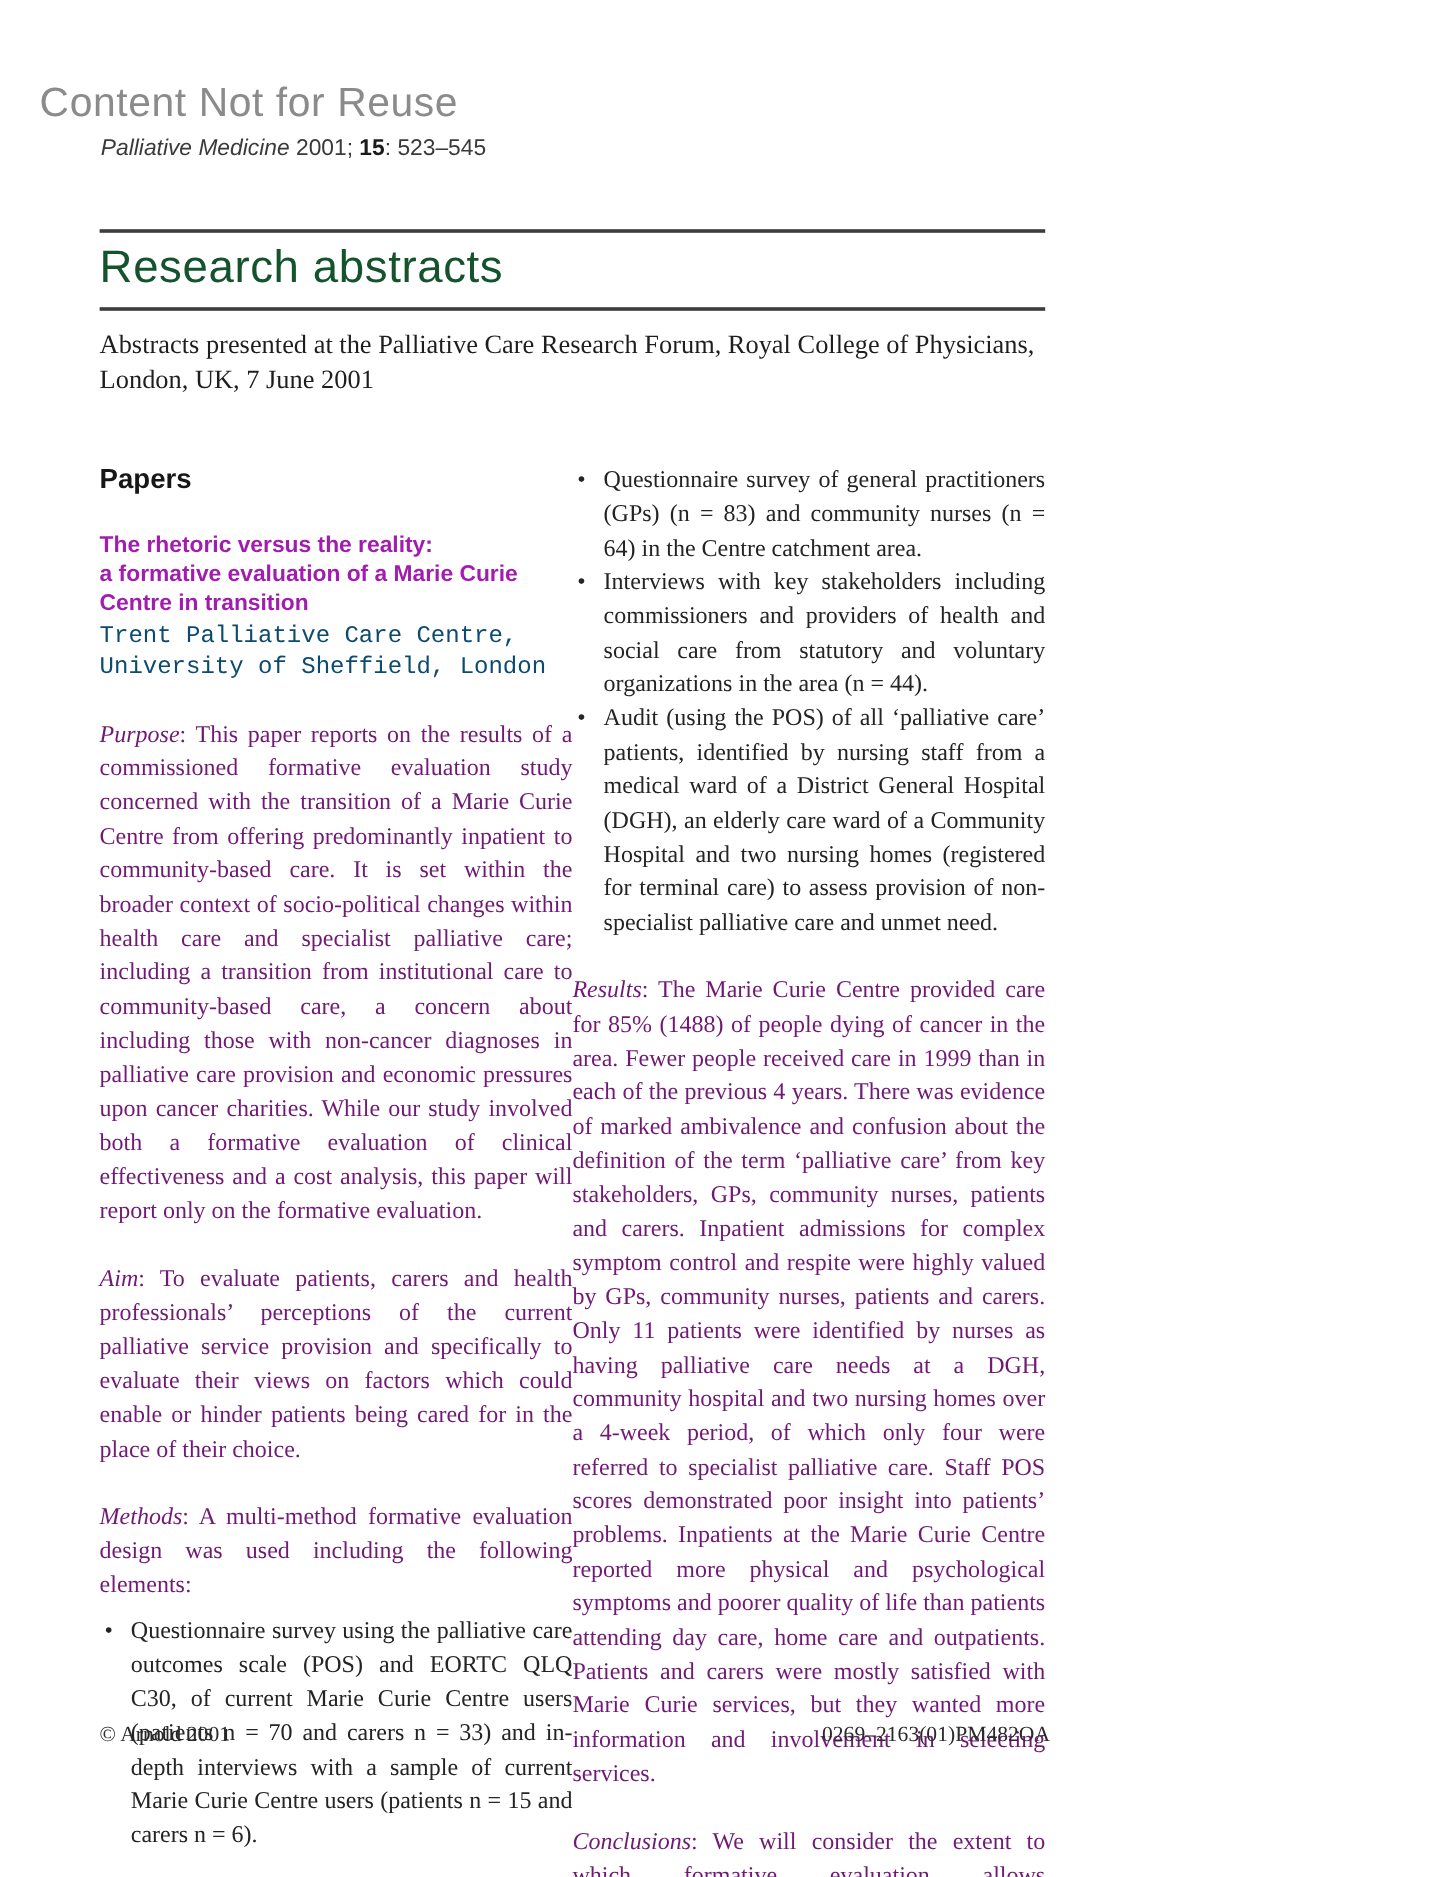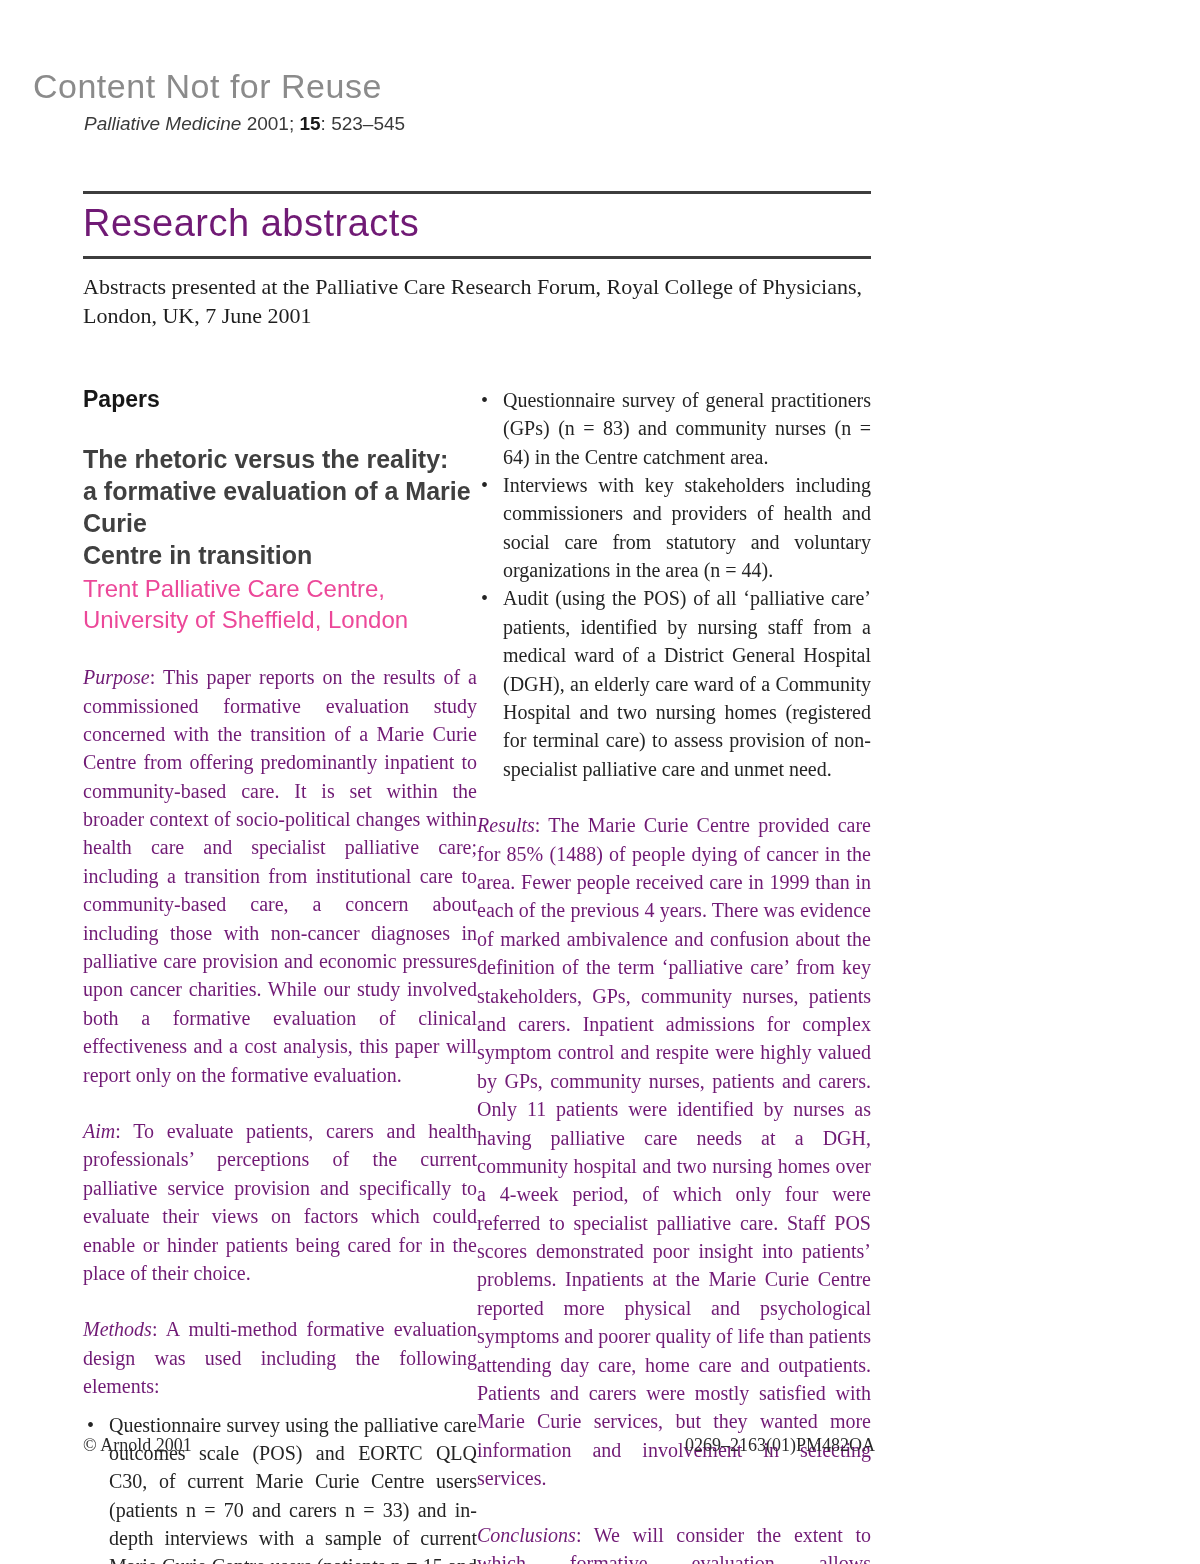--- a/index.html
+++ b/index.html
@@ -48,21 +48,21 @@
   .rule {
     height: 3px;
     background: #3d3d3d;
   }
   .masthead h1 {
     margin: 8px 0 10px 0;
     font-family: "Liberation Sans", sans-serif;
     font-weight: 400;
     font-size: 38px;
     line-height: 1.15;
-    color: #701a75;
+    color: #14532d;
     letter-spacing: 0.5px;
   }
   .subtitle {
     margin: 13px 0 0 0;
     font-family: "Liberation Serif", serif;
     font-size: 22px;
     line-height: 1.32;
     color: #1e1e1e;
   }
 
@@ -78,41 +78,41 @@
   h2.section-heading {
     margin: 0;
     font-family: "Liberation Sans", sans-serif;
     font-size: 23px;
     font-weight: 700;
     color: #171717;
   }
   .article-title {
     margin: 30px 0 0 0;
     font-family: "Liberation Sans", sans-serif;
-    font-size: 25px;
+    font-size: 19px;
     font-weight: 700;
     line-height: 1.28;
-    color: #404040;
+    color: #a21caf;
     white-space: pre-line;
   }
   .authors {
     margin: 38px 0 0 0;
     font-family: "Liberation Sans", sans-serif;
     font-size: 20px;
     line-height: 1.35;
     color: #171717;
   }
   .authors .b { font-weight: 700; }
   .authors .and { font-weight: 400; color: #4c4c4c; }
   .affiliation {
     margin: 2px 0 0 0;
-    font-family: Liberation Sans, sans-serif;
-    font-size: 24px;
+    font-family: Liberation Mono, monospace;
+    font-size: 20px;
     line-height: 1.3;
-    color: #ec4899;
+    color: #0c4a6e;
   }
   .body-para {
     margin: 28px 0 0 0;
     font-family: "Liberation Serif", serif;
     font-size: 20px;
     line-height: 1.42;
     text-align: justify;
     color: #701a75;
   }
   .body-para .lead { font-style: italic; }

